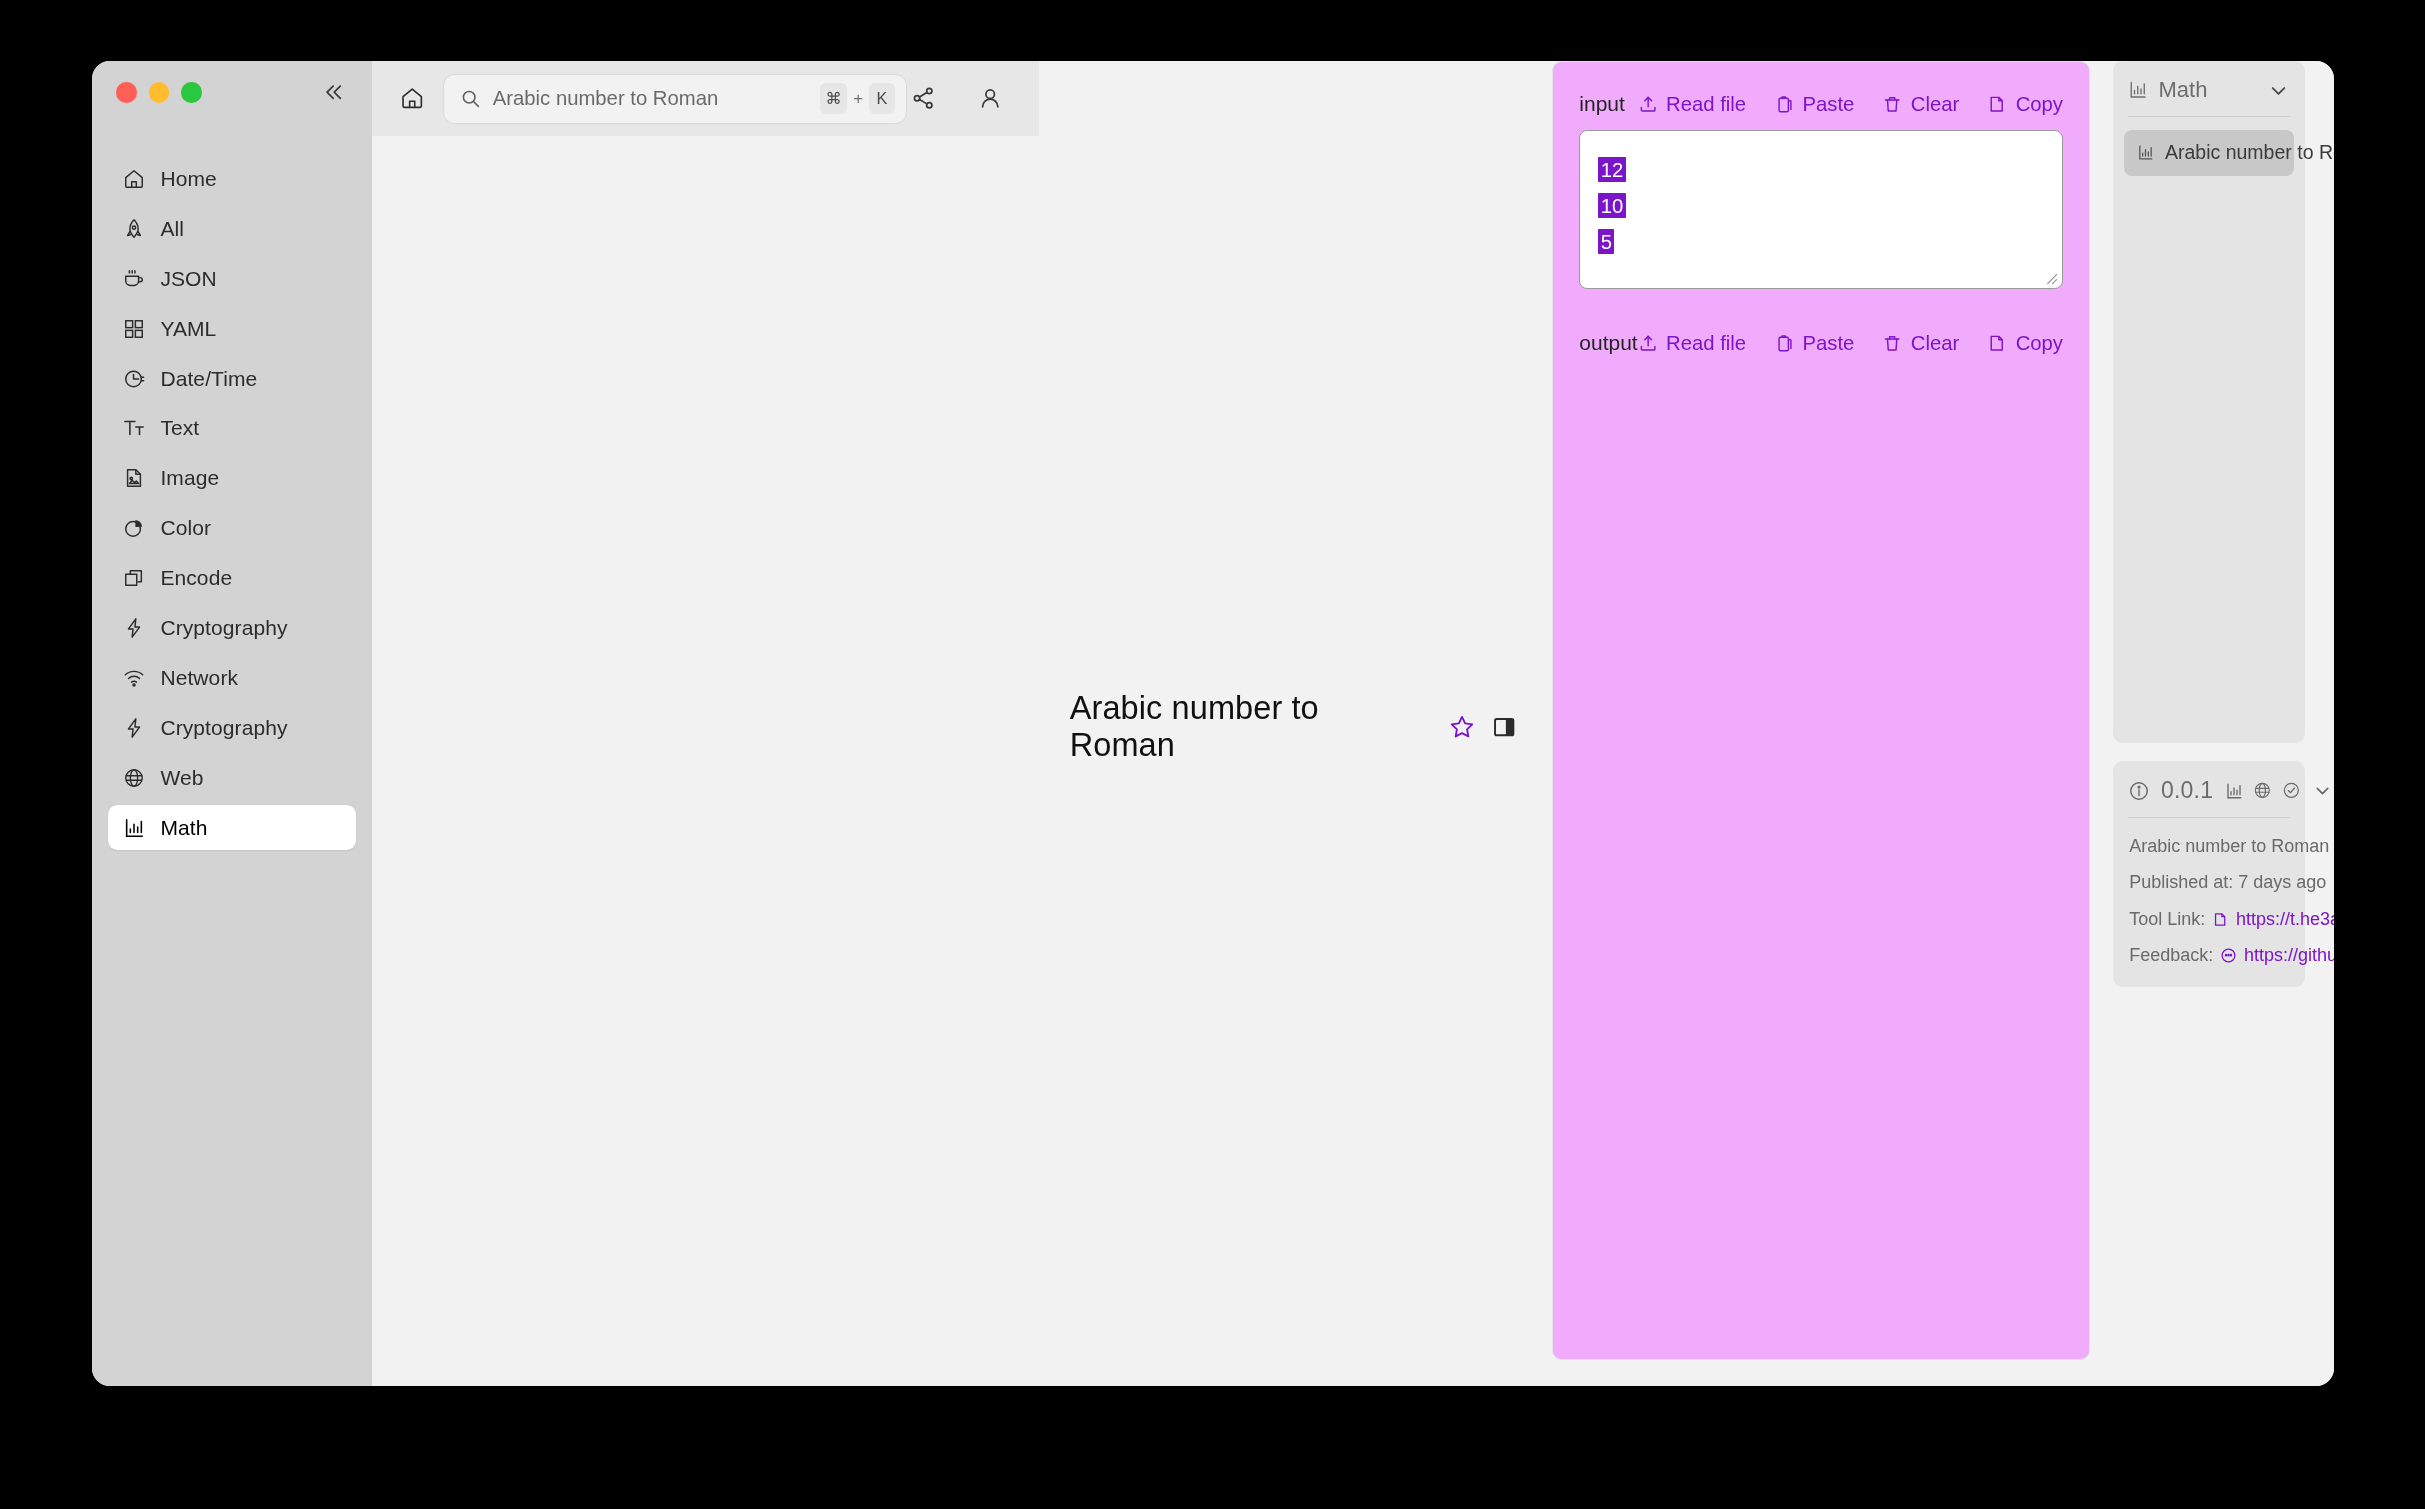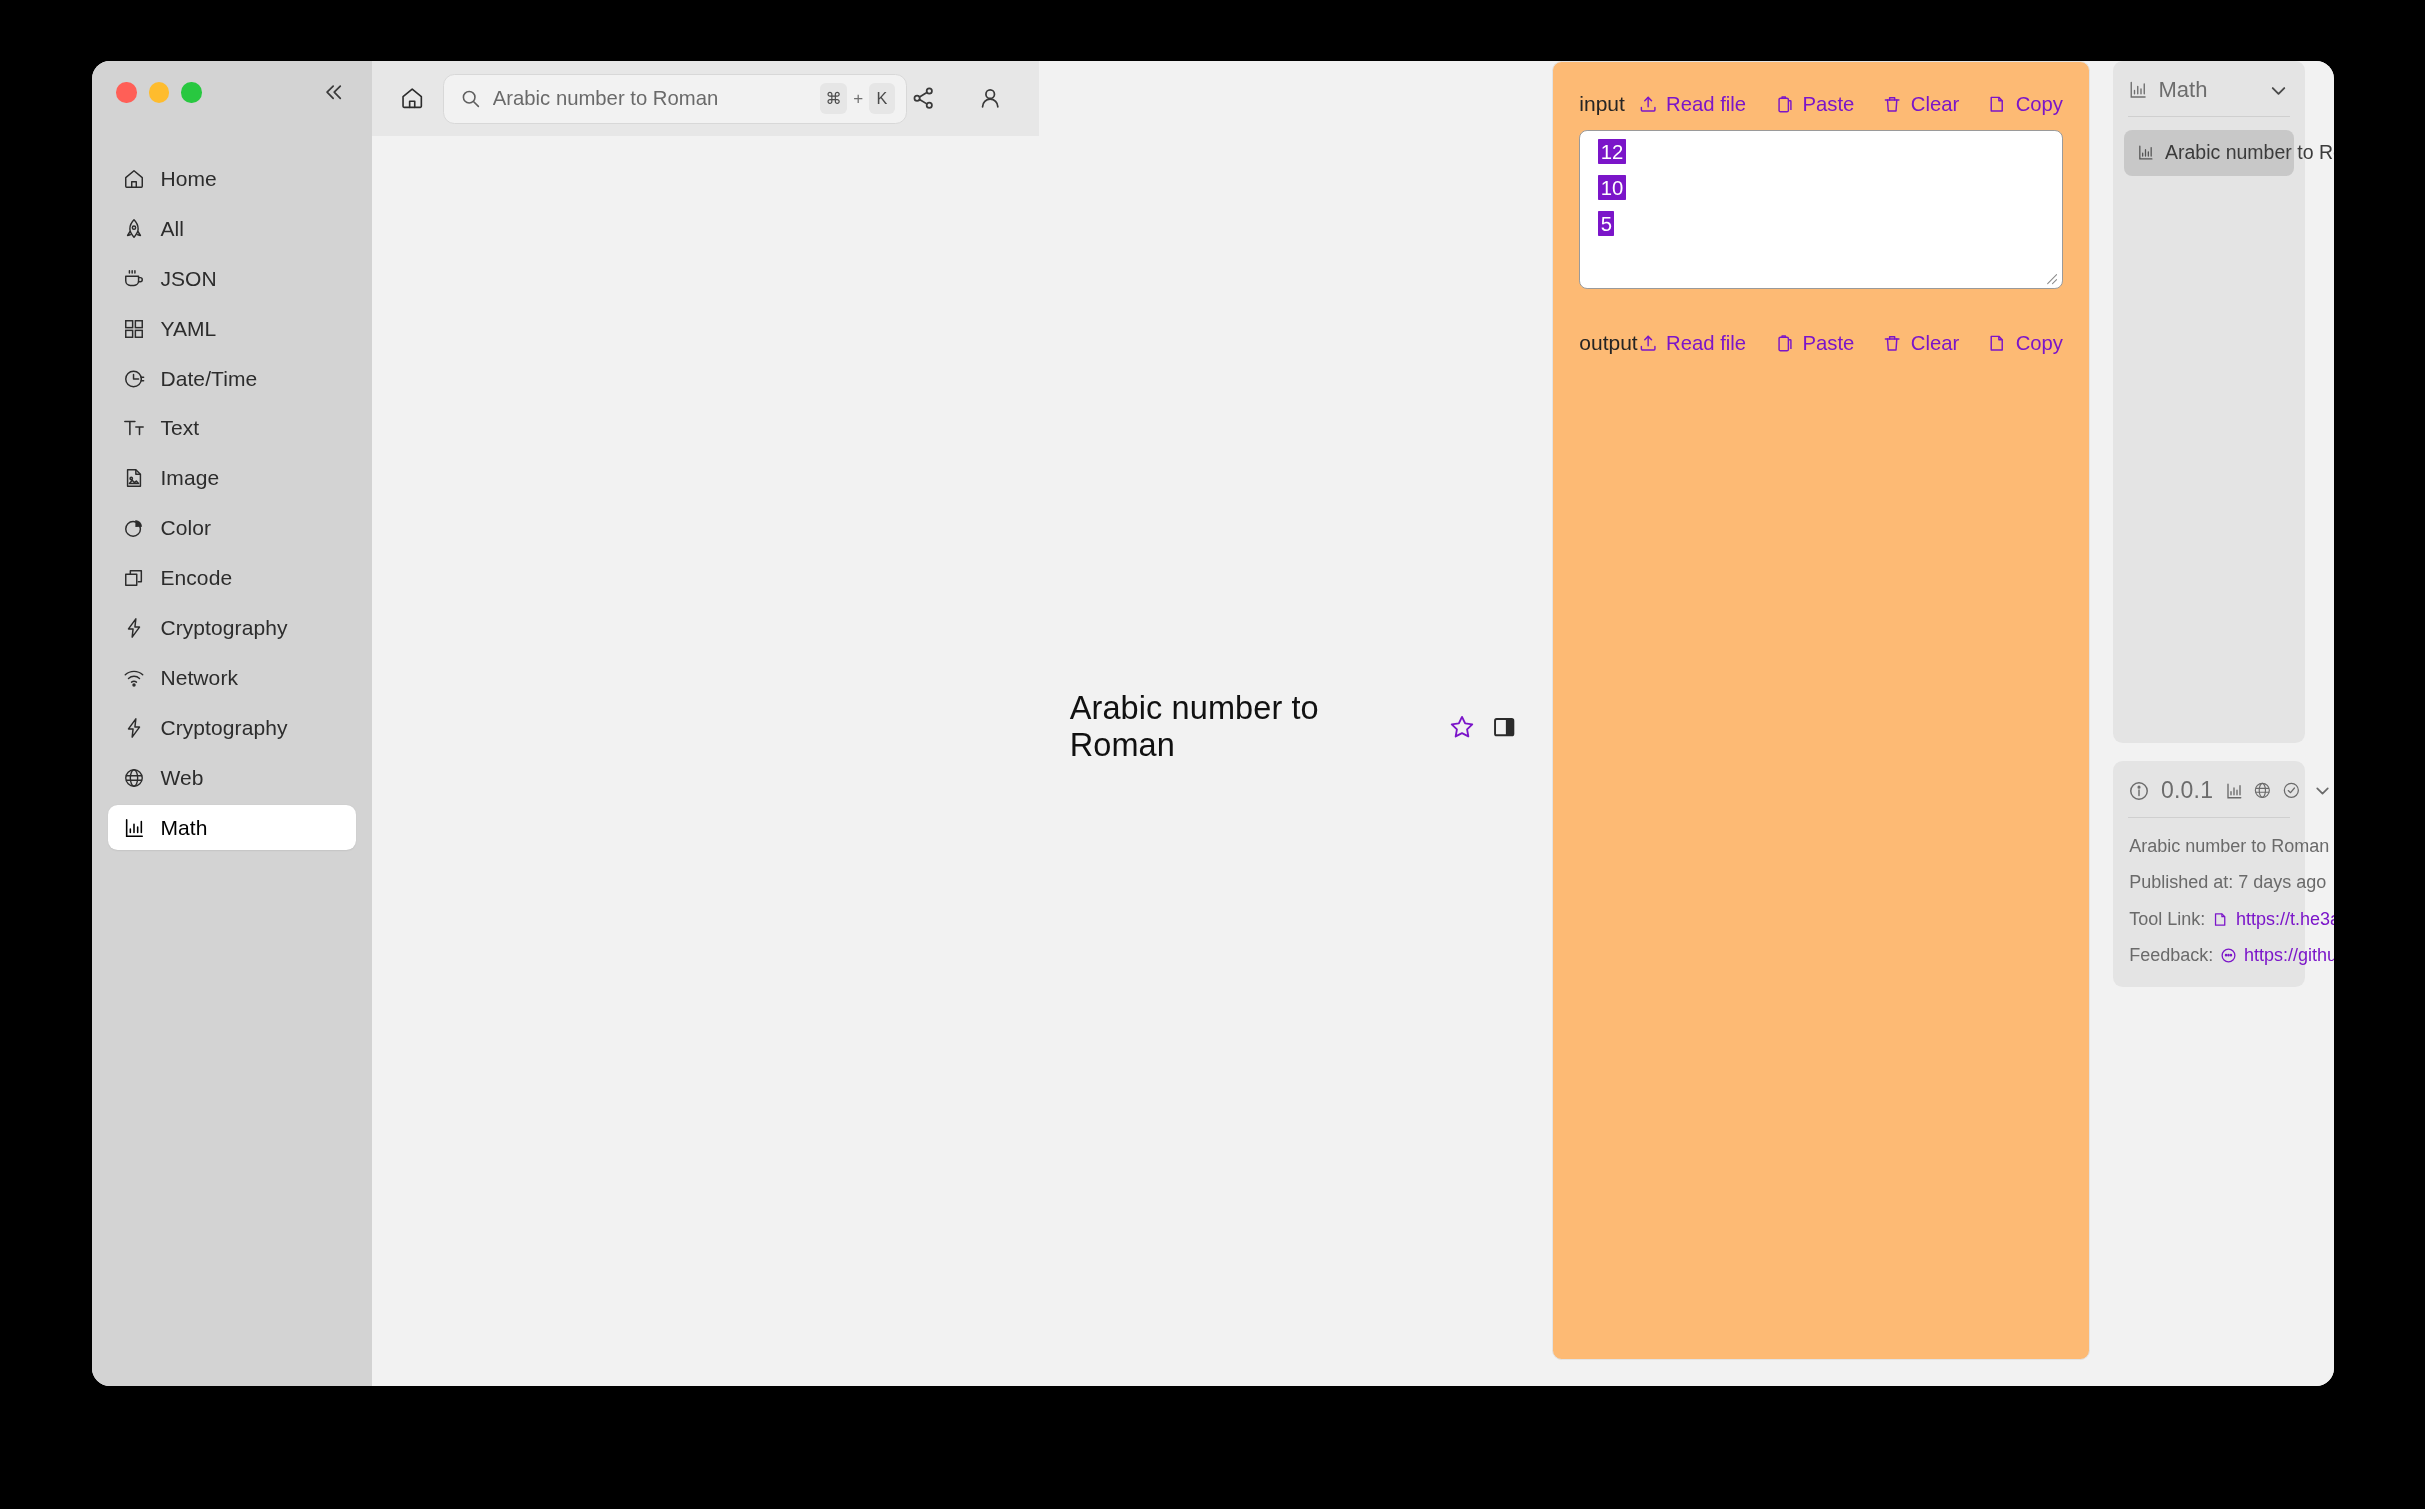--- a/index.html
+++ b/index.html
@@ -124,21 +124,21 @@
     color: #111;
     font-weight: 400;
     letter-spacing: 0.1px;
   }
   .star-btn { display: flex; align-items: center; color: #7b15c9; }
   .panel-toggle { margin-left: auto; display:flex; align-items:center; color:#2b2b2b; }
 
   
   .content-split { flex: 1 1 auto; display: flex; min-height: 0; padding: 0 0 26px 0; }
   .card {
-    background: #fdba74;
+    background: #f0abfc;
     border: 0.8px solid #e3e3e3;
     border-radius: 9.7px;
     flex: 1 1 auto;
     min-width: 0;
     padding: 24.4px 26px;
   }
 
   .io-head {
     display: flex; align-items: center;
     height: 36px;
@@ -152,21 +152,21 @@
     font-size: 20.3px;
     white-space: nowrap;
   }
   .io-btn .ic { display:flex; align-items:center; }
 
   .ta {
     width: 100%;
     border: 1.2px solid #9a9a9a;
     border-radius: 8.1px;
     background: #fff;
-    padding: 2px 18px;
+    padding: 20px 18px;
     font-size: 20.3px;
     line-height: 36px;
     color: #1d1d1d;
     position: relative;
     overflow: hidden;
   }
   .ta.input { height: 159px; }
   .ta.output { height: 159px; margin-bottom: 0; }
   .ta .line { white-space: pre; }
   .ta .sel { background: #7b15c9; color: #fff; padding: 1.6px 2.4px; border-radius: 0.8px; }

